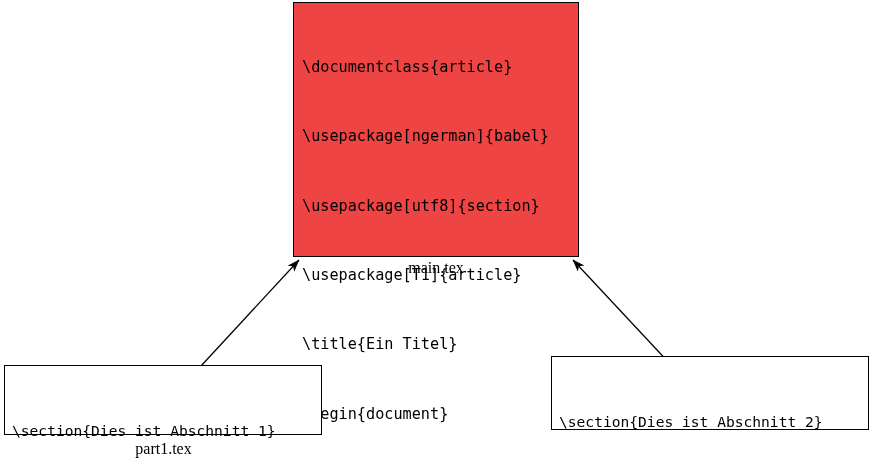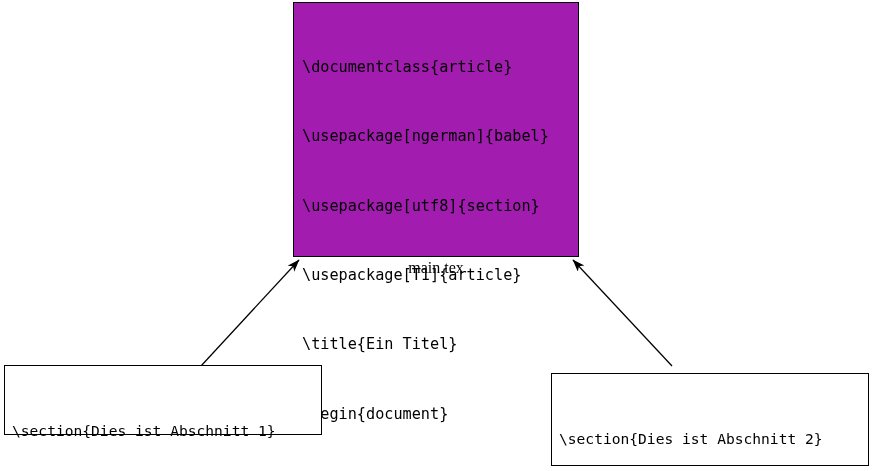--- a/index.html
+++ b/index.html
@@ -33,42 +33,42 @@
     border: 1px solid #000000;
     font-family: "DejaVu Sans Mono", "Liberation Mono", monospace;
     white-space: pre;
     z-index: 2;
   }
   #main-box {
     left: 293px;
     top: 2px;
     width: 286px;
     height: 255px;
-    background: #a21caf;
+    background: #ef4444;
     padding: 7px 0 0 8px;
     font-size: 15.2px;
     line-height: 23.1px;
   }
   .part-box {
     background: #ffffff;
     padding: 6px 0 0 7px;
     font-size: 14.6px;
     line-height: 23.4px;
   }
   #part1-box {
     left: 4px;
     top: 365px;
     width: 318px;
     height: 70px;
   }
   #part2-box {
     left: 551px;
-    top: 373px;
+    top: 356px;
     width: 318px;
-    height: 93px;
+    height: 74px;
   }
   .code-line {
     display: block;
   }
   .caption {
     position: absolute;
     font-family: "Liberation Serif", serif;
     font-size: 16px;
     color: #000000;
     text-align: center;
@@ -119,20 +119,21 @@
     
     
   </div>
   <div class="caption" id="main-caption">main.tex</div>
 
   <div class="code-box part-box" id="part1-box">
     <span class="code-line">\section{Dies ist Abschnitt 1}</span>
     
     
   </div>
+  <div class="caption" id="part1-caption">part1.tex</div>
 
   <div class="code-box part-box" id="part2-box">
     <span class="code-line">\section{Dies ist Abschnitt 2}</span>
     
     
   </div>
 
 </div>
 
 </body></html>

